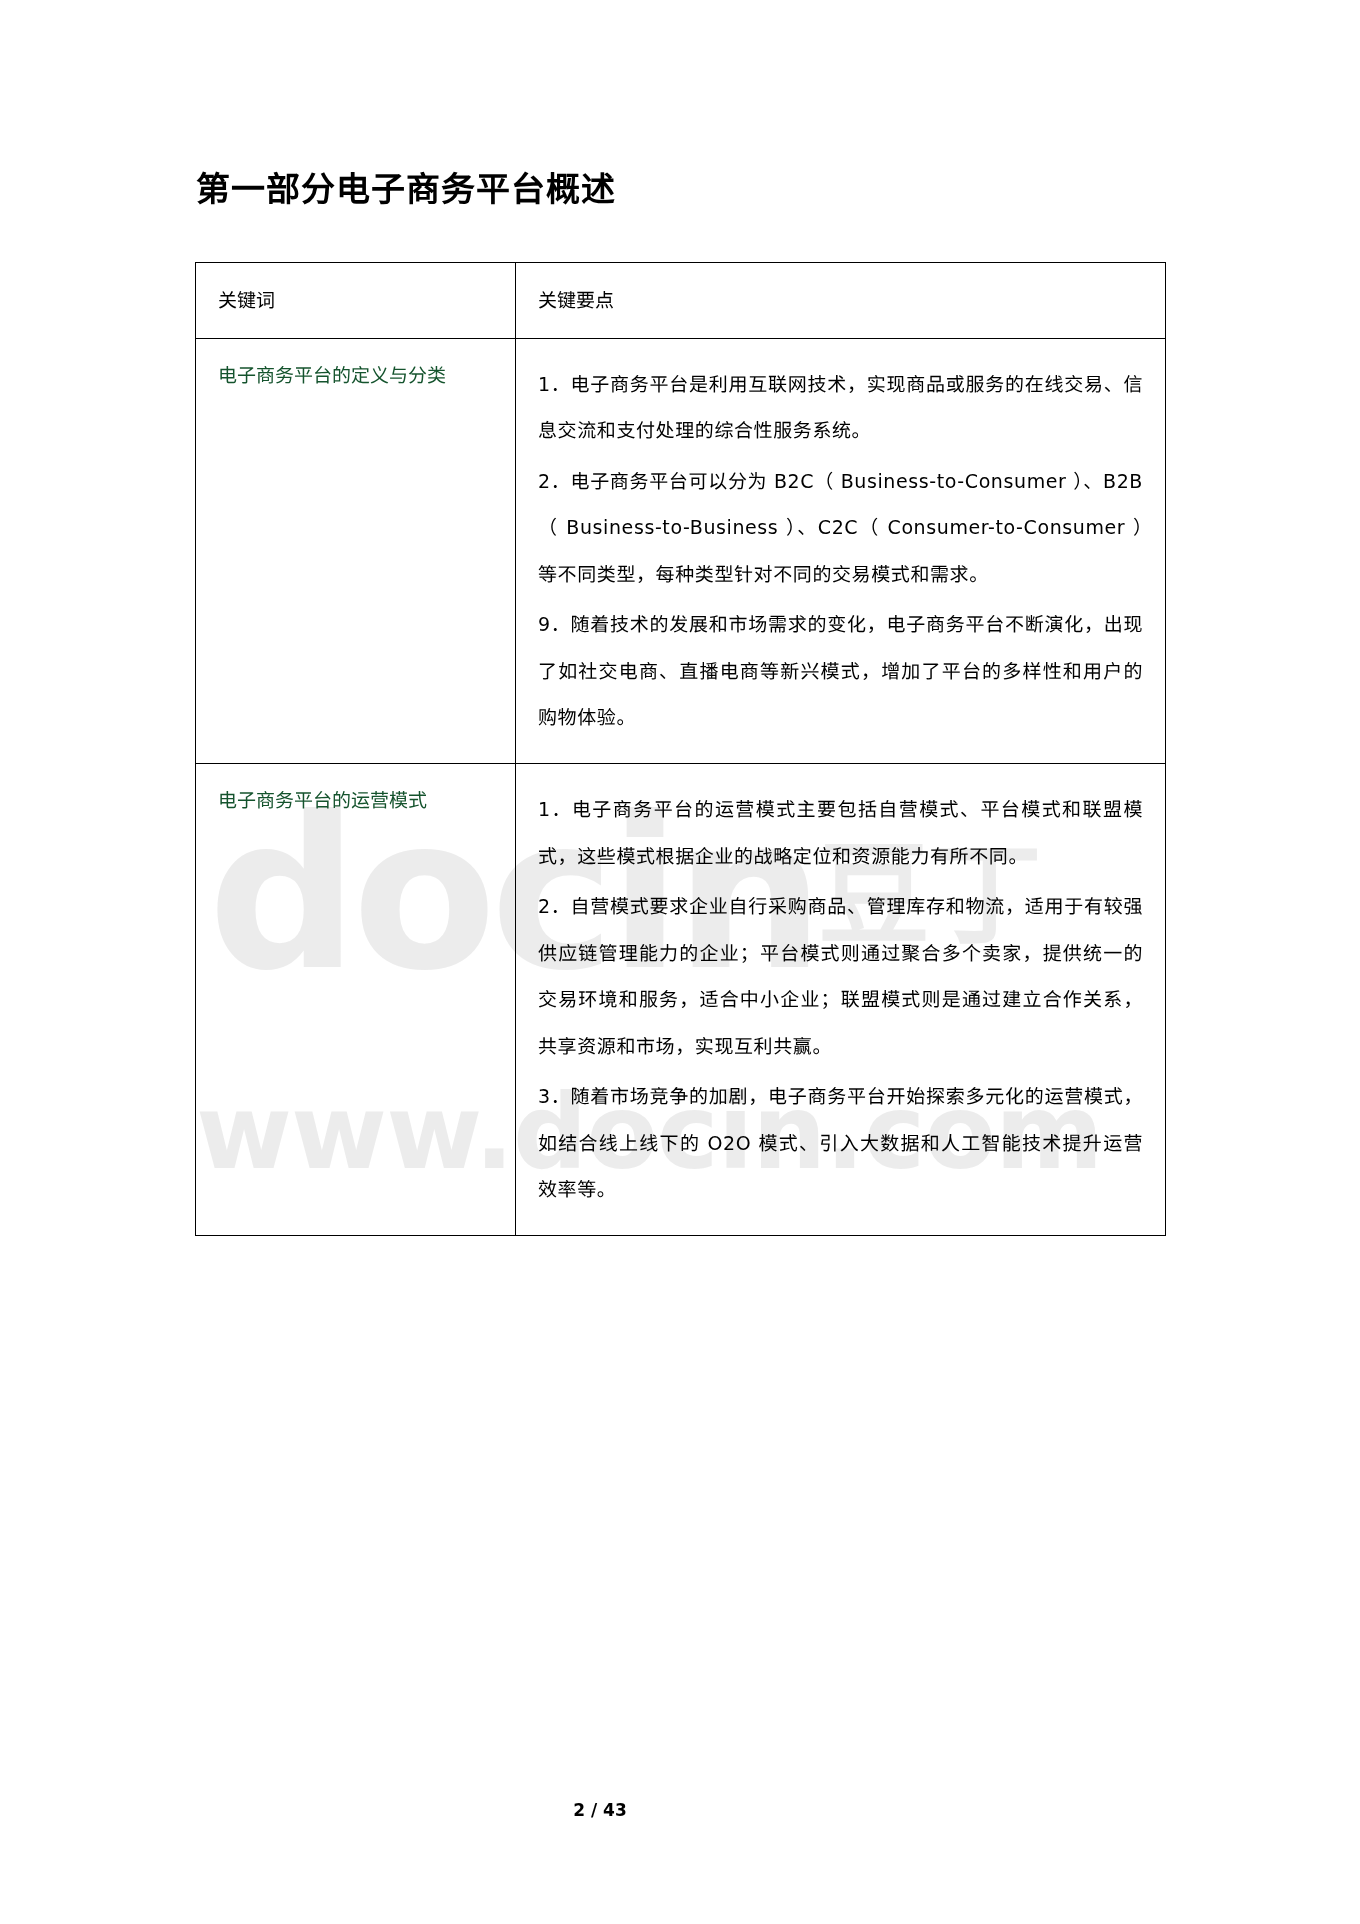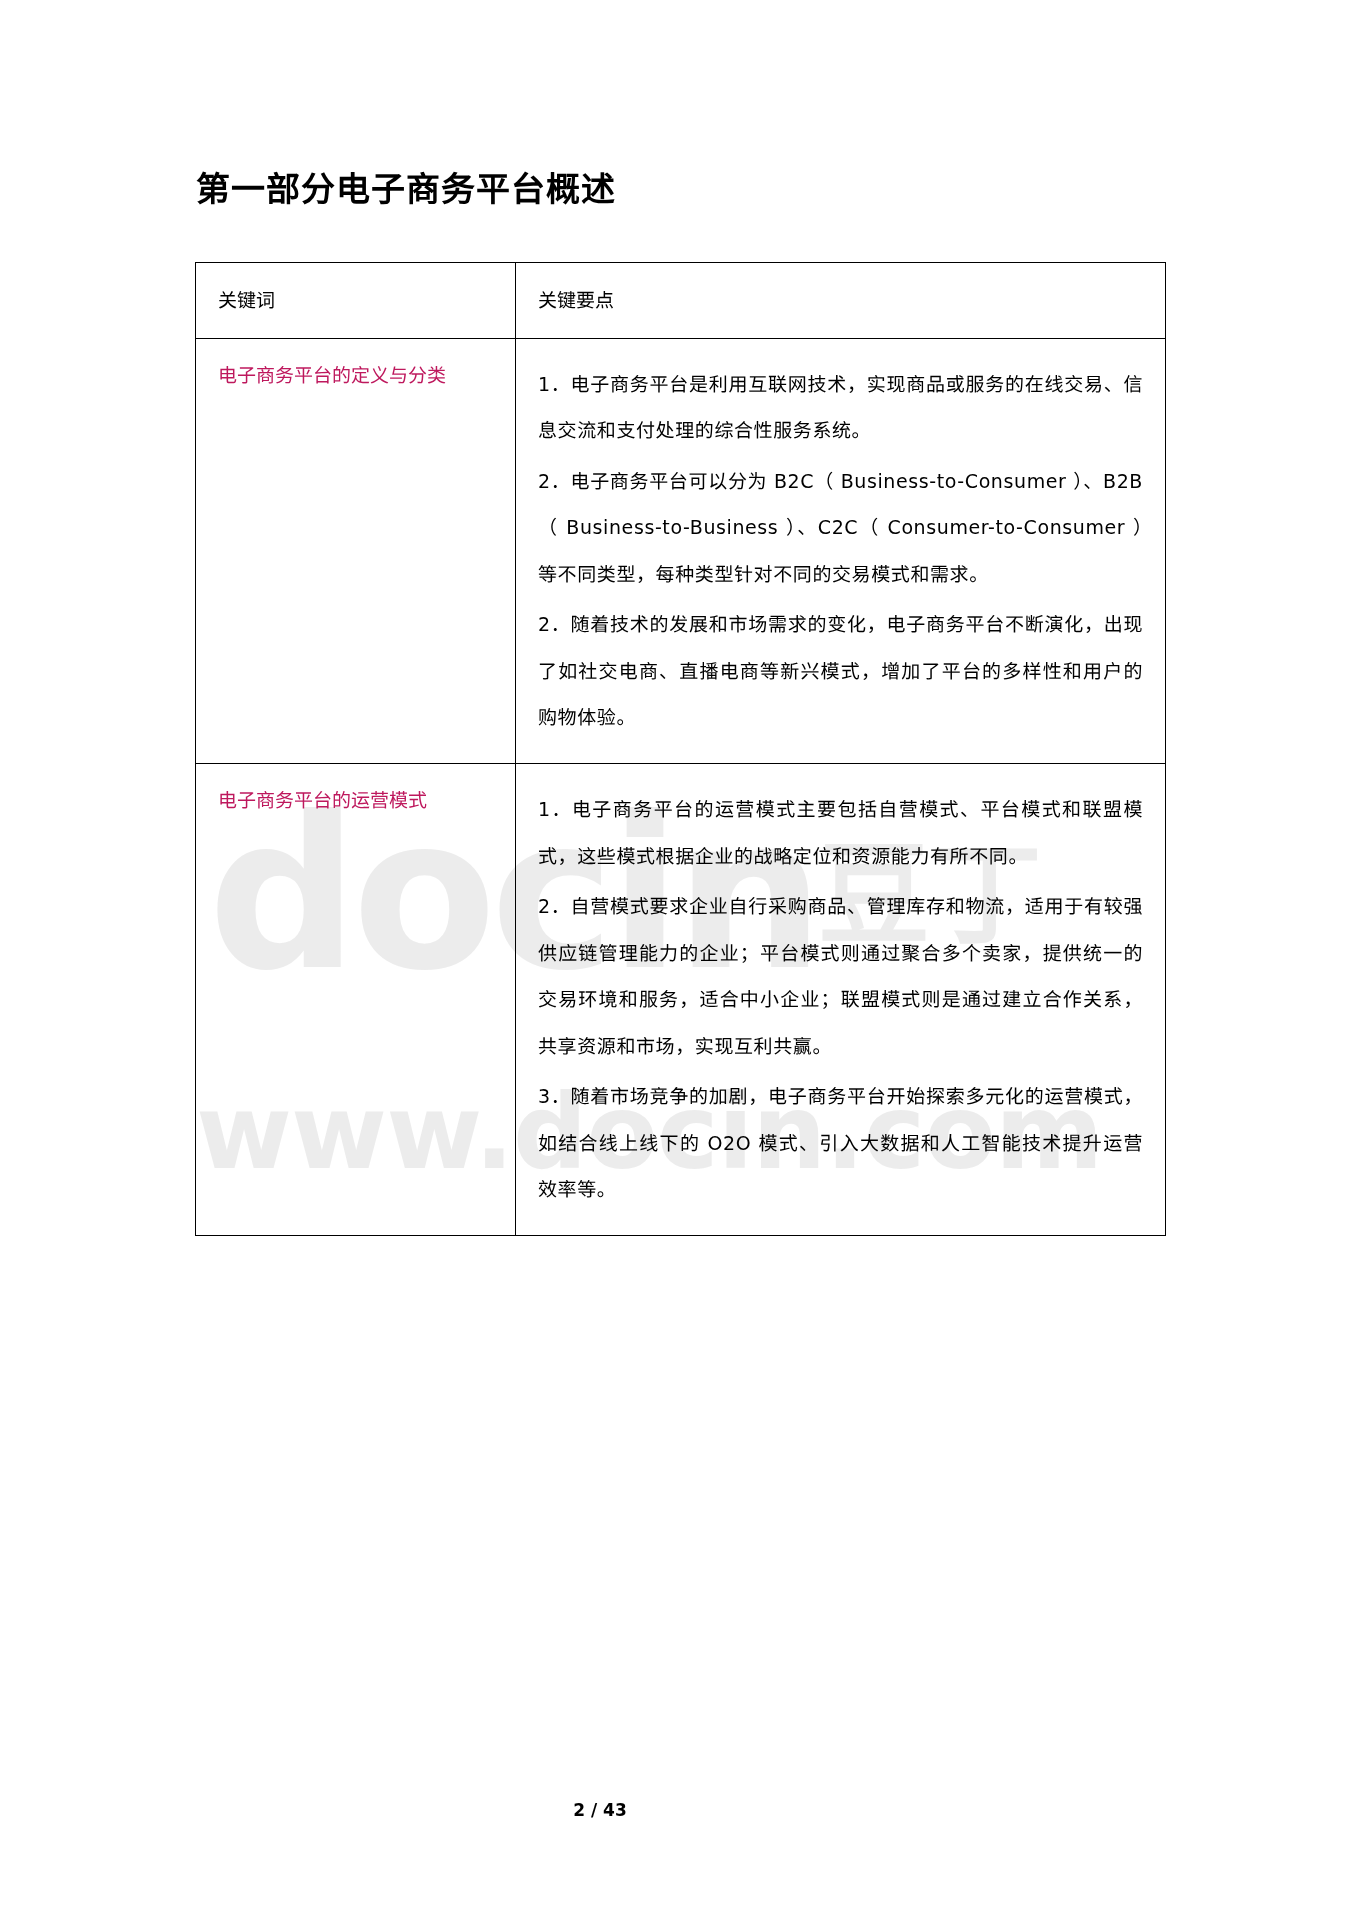--- a/index.html
+++ b/index.html
@@ -116,21 +116,21 @@
   }
   .hdr-text {
     font-family: "DejaVu Sans", sans-serif;
     font-size: 19px;
     color: #000;
     line-height: 1.4;
   }
   .key-text {
     font-family: "DejaVu Sans", sans-serif;
     font-size: 19px;
-    color: #be185d;
+    color: #14532d;
     line-height: 1.5;
   }
   .pt {
     font-family: "DejaVu Sans", sans-serif;
     font-size: 19px;
     color: #000;
     line-height: 2.45;
     margin: 0 0 4px 0;
     text-align: justify;
     letter-spacing: 0.6px;
@@ -190,21 +190,21 @@
         <tr>
           <td class="col-key r1-key">
             <div class="cell-pad">
               <div class="key-text">电子商务平台的定义与分类</div>
             </div>
           </td>
           <td class="col-val">
             <div class="cell-pad">
               <p class="pt">1．电子商务平台是利用互联网技术，实现商品或服务的在线交易、信息交流和支付处理的综合性服务系统。</p>
               <p class="pt">2．电子商务平台可以分为 B2C（ Business-to-Consumer ）、B2B （ Business-to-Business ）、C2C（ Consumer-to-Consumer ）等不同类型，每种类型针对不同的交易模式和需求。</p>
-              <p class="pt">2．随着技术的发展和市场需求的变化，电子商务平台不断演化，出现了如社交电商、直播电商等新兴模式，增加了平台的多样性和用户的购物体验。</p>
+              <p class="pt">9．随着技术的发展和市场需求的变化，电子商务平台不断演化，出现了如社交电商、直播电商等新兴模式，增加了平台的多样性和用户的购物体验。</p>
             </div>
           </td>
         </tr>
 
         <tr>
           <td class="col-key">
             <div class="cell-pad">
               <div class="key-text">电子商务平台的运营模式</div>
             </div>
           </td>

